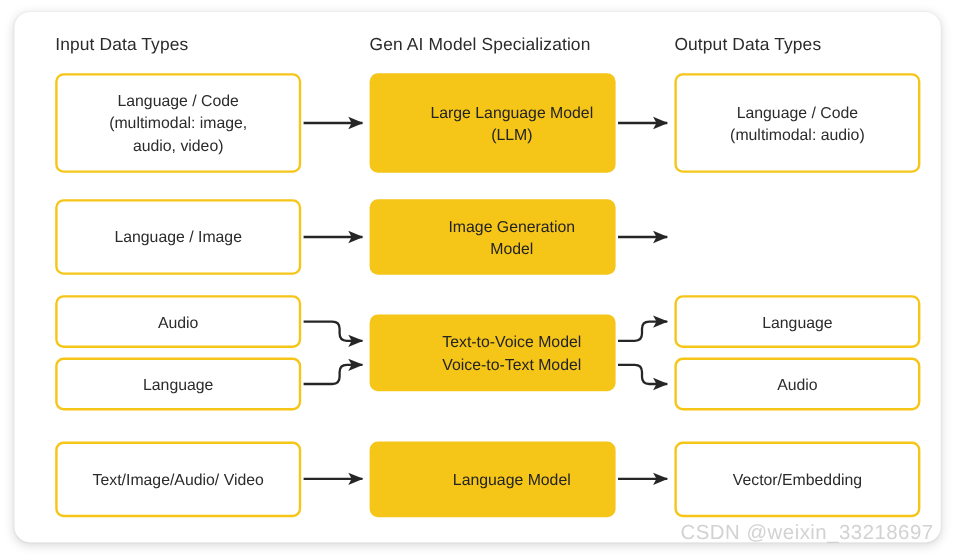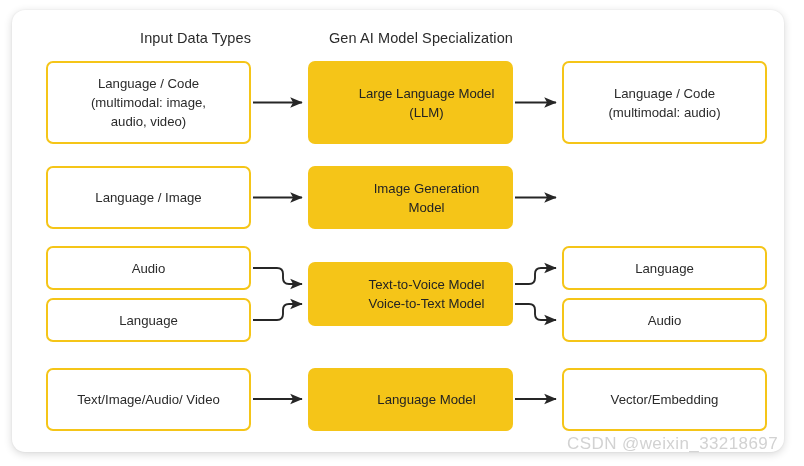--- a/index.html
+++ b/index.html
@@ -28,21 +28,21 @@
     background: #ffffff;
     border-radius: 13px;
     box-shadow: 0 2px 9px rgba(0,0,0,0.16), 0 0 2px rgba(0,0,0,0.07);
   }
   
   .col-head {
     position: absolute;
     top: 30px;
     font-size: 14.5px;
     color: #2b2b2b;
-    text-align: right;
+    text-align: left;
     letter-spacing: 0.1px;
     white-space: nowrap;
   }
   #head-input  { left: 46px;  width: 205px; }
   #head-model  { left: 308px; width: 205px; }
   #head-output { left: 562px; width: 205px; }
 
   
   .node {
     position: absolute;
@@ -106,20 +106,21 @@
 </style>
 </head>
 <body>
 
 <div id="stage">
 
   <div class="card"></div>
 
   <div class="col-head" id="head-input">Input Data Types</div>
   <div class="col-head" id="head-model">Gen AI Model Specialization</div>
+  <div class="col-head" id="head-output">Output Data Types</div>
 
   <svg id="wires" viewBox="0 0 804 466" xmlns="http://www.w3.org/2000/svg">
     <defs>
       <marker id="arrowhead" markerWidth="7" markerHeight="7" refX="6.2" refY="3" orient="auto" markerUnits="strokeWidth">
         <path d="M0,0.3 L6.6,3 L0,5.7 L1.5,3 Z" fill="#262626"></path>
       </marker>
     </defs>
 
     <line x1="253" y1="102.5" x2="302" y2="102.5" stroke="#262626" stroke-width="1.9" marker-end="url(#arrowhead)"></line>
     <line x1="515" y1="102.5" x2="556" y2="102.5" stroke="#262626" stroke-width="1.9" marker-end="url(#arrowhead)"></line>

